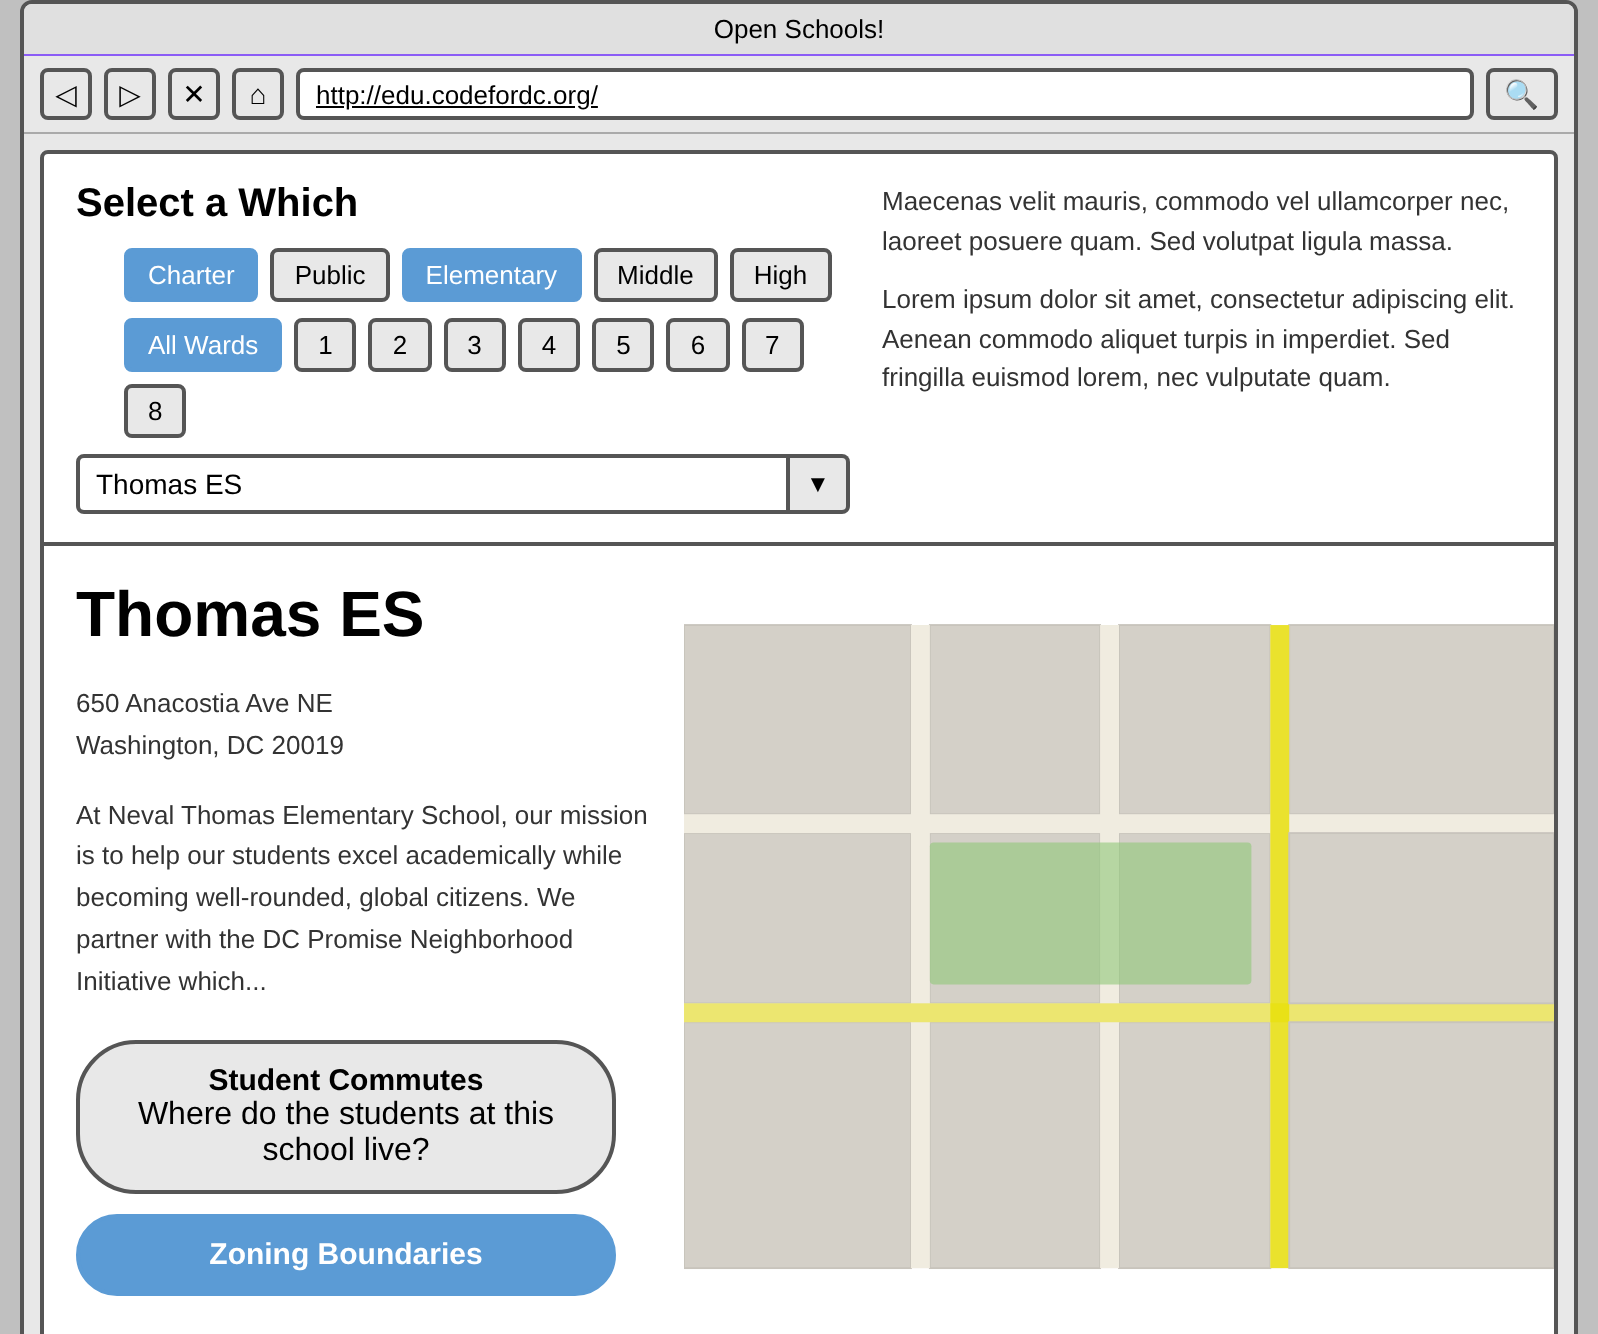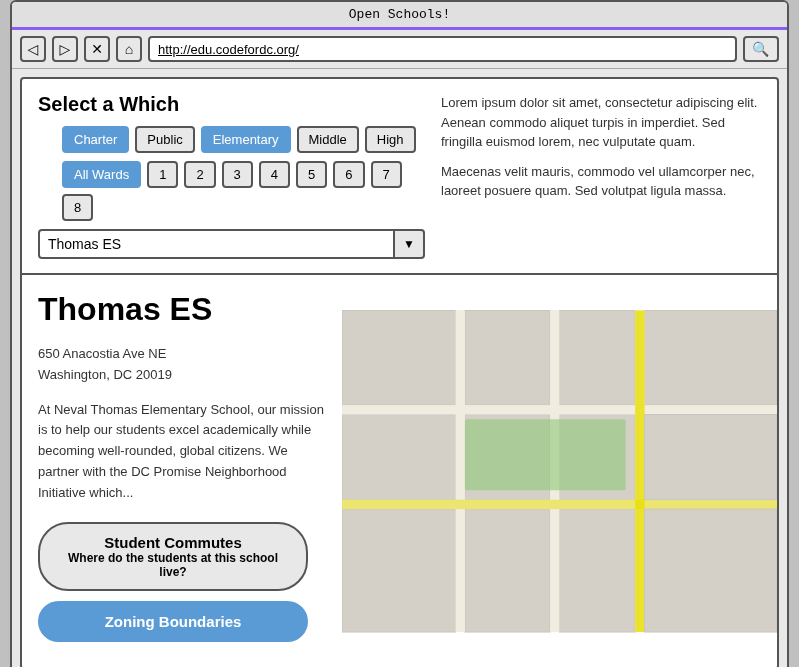--- a/index.html
+++ b/index.html
@@ -16,22 +16,21 @@
       background: #e8e8e8;
       border: 2px solid #555;
       border-radius: 6px;
       overflow: hidden;
     }
     .browser-titlebar {
       background: #e0e0e0;
       text-align: center;
       padding: 5px;
       font-size: 13px;
-      border-bottom: 3px solid #8b5cf6;
-      font-family: Liberation Mono, monospace;
+      border-bottom: 1px solid #8b5cf6;
     }
     .browser-toolbar {
       display: flex;
       align-items: center;
       padding: 6px 8px;
       gap: 6px;
       background: #e8e8e8;
       border-bottom: 1px solid #aaa;
     }
     .nav-btn {
@@ -189,22 +188,21 @@
     .action-btn.active {
       background: #5b9bd5;
       border-color: #5b9bd5;
       color: white;
     }
     .action-btn-title {
       font-size: 15px;
       font-weight: bold;
     }
     .action-btn-subtitle {
-      font-size: 12px;
-      font-weight: bold;
+      font-size: 16px;
     }
     
     .map-area {
       flex: 1;
       position: relative;
       overflow: hidden;
     }
     .map-svg {
       width: 100%;
       height: 100%;
@@ -282,22 +280,22 @@
           <select class="school-select">
             <option>Thomas ES</option>
           </select>
           <div class="select-arrow">
             <span>▼</span>
           </div>
         </div>
       </div>
 
       <div class="selection-right">
+        <p>Maecenas velit mauris, commodo vel ullamcorper nec, laoreet posuere quam. Sed volutpat ligula massa.</p>
         <p>Lorem ipsum dolor sit amet, consectetur adipiscing elit. Aenean commodo aliquet turpis in imperdiet. Sed fringilla euismod lorem, nec vulputate quam.</p>
-        <p>Maecenas velit mauris, commodo vel ullamcorper nec, laoreet posuere quam. Sed volutpat ligula massa.</p>
       </div>
     </div>
 
     <div class="main-content">
 
       <div class="school-info">
         <div class="school-name">Thomas ES</div>
         <div class="school-address">
           <div>650 Anacostia Ave NE</div>
           <div>Washington, DC 20019</div>

